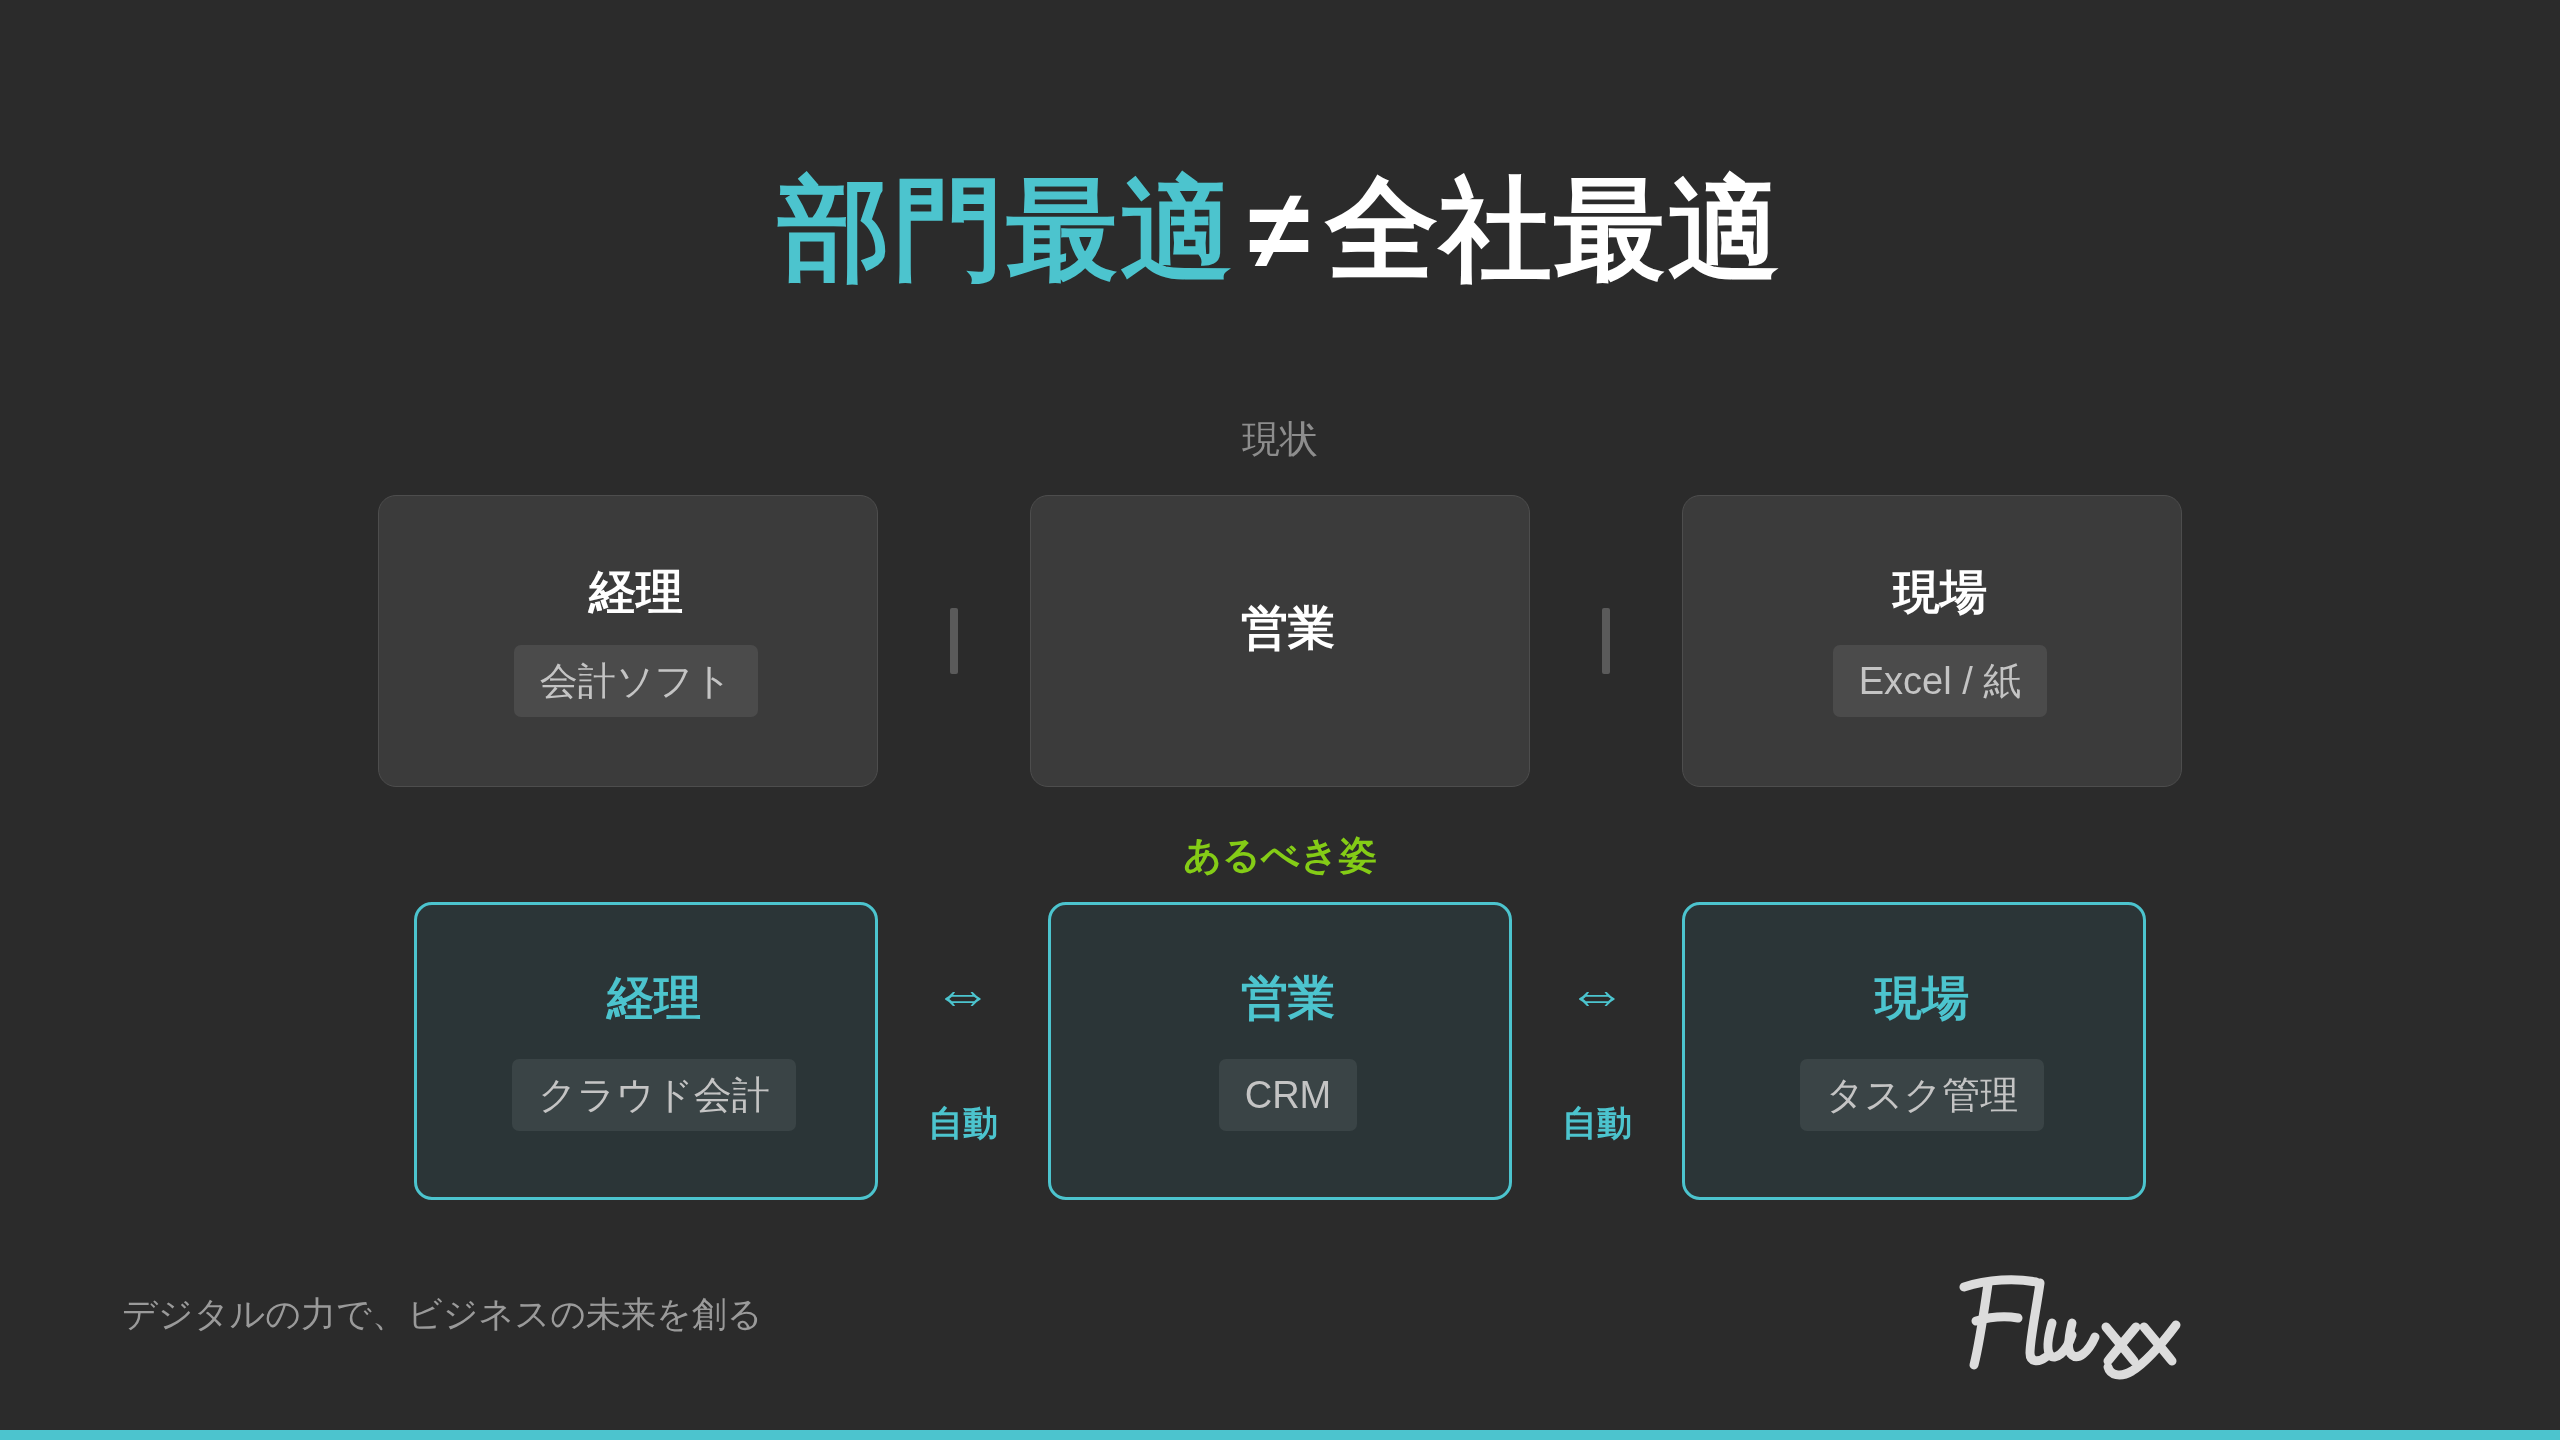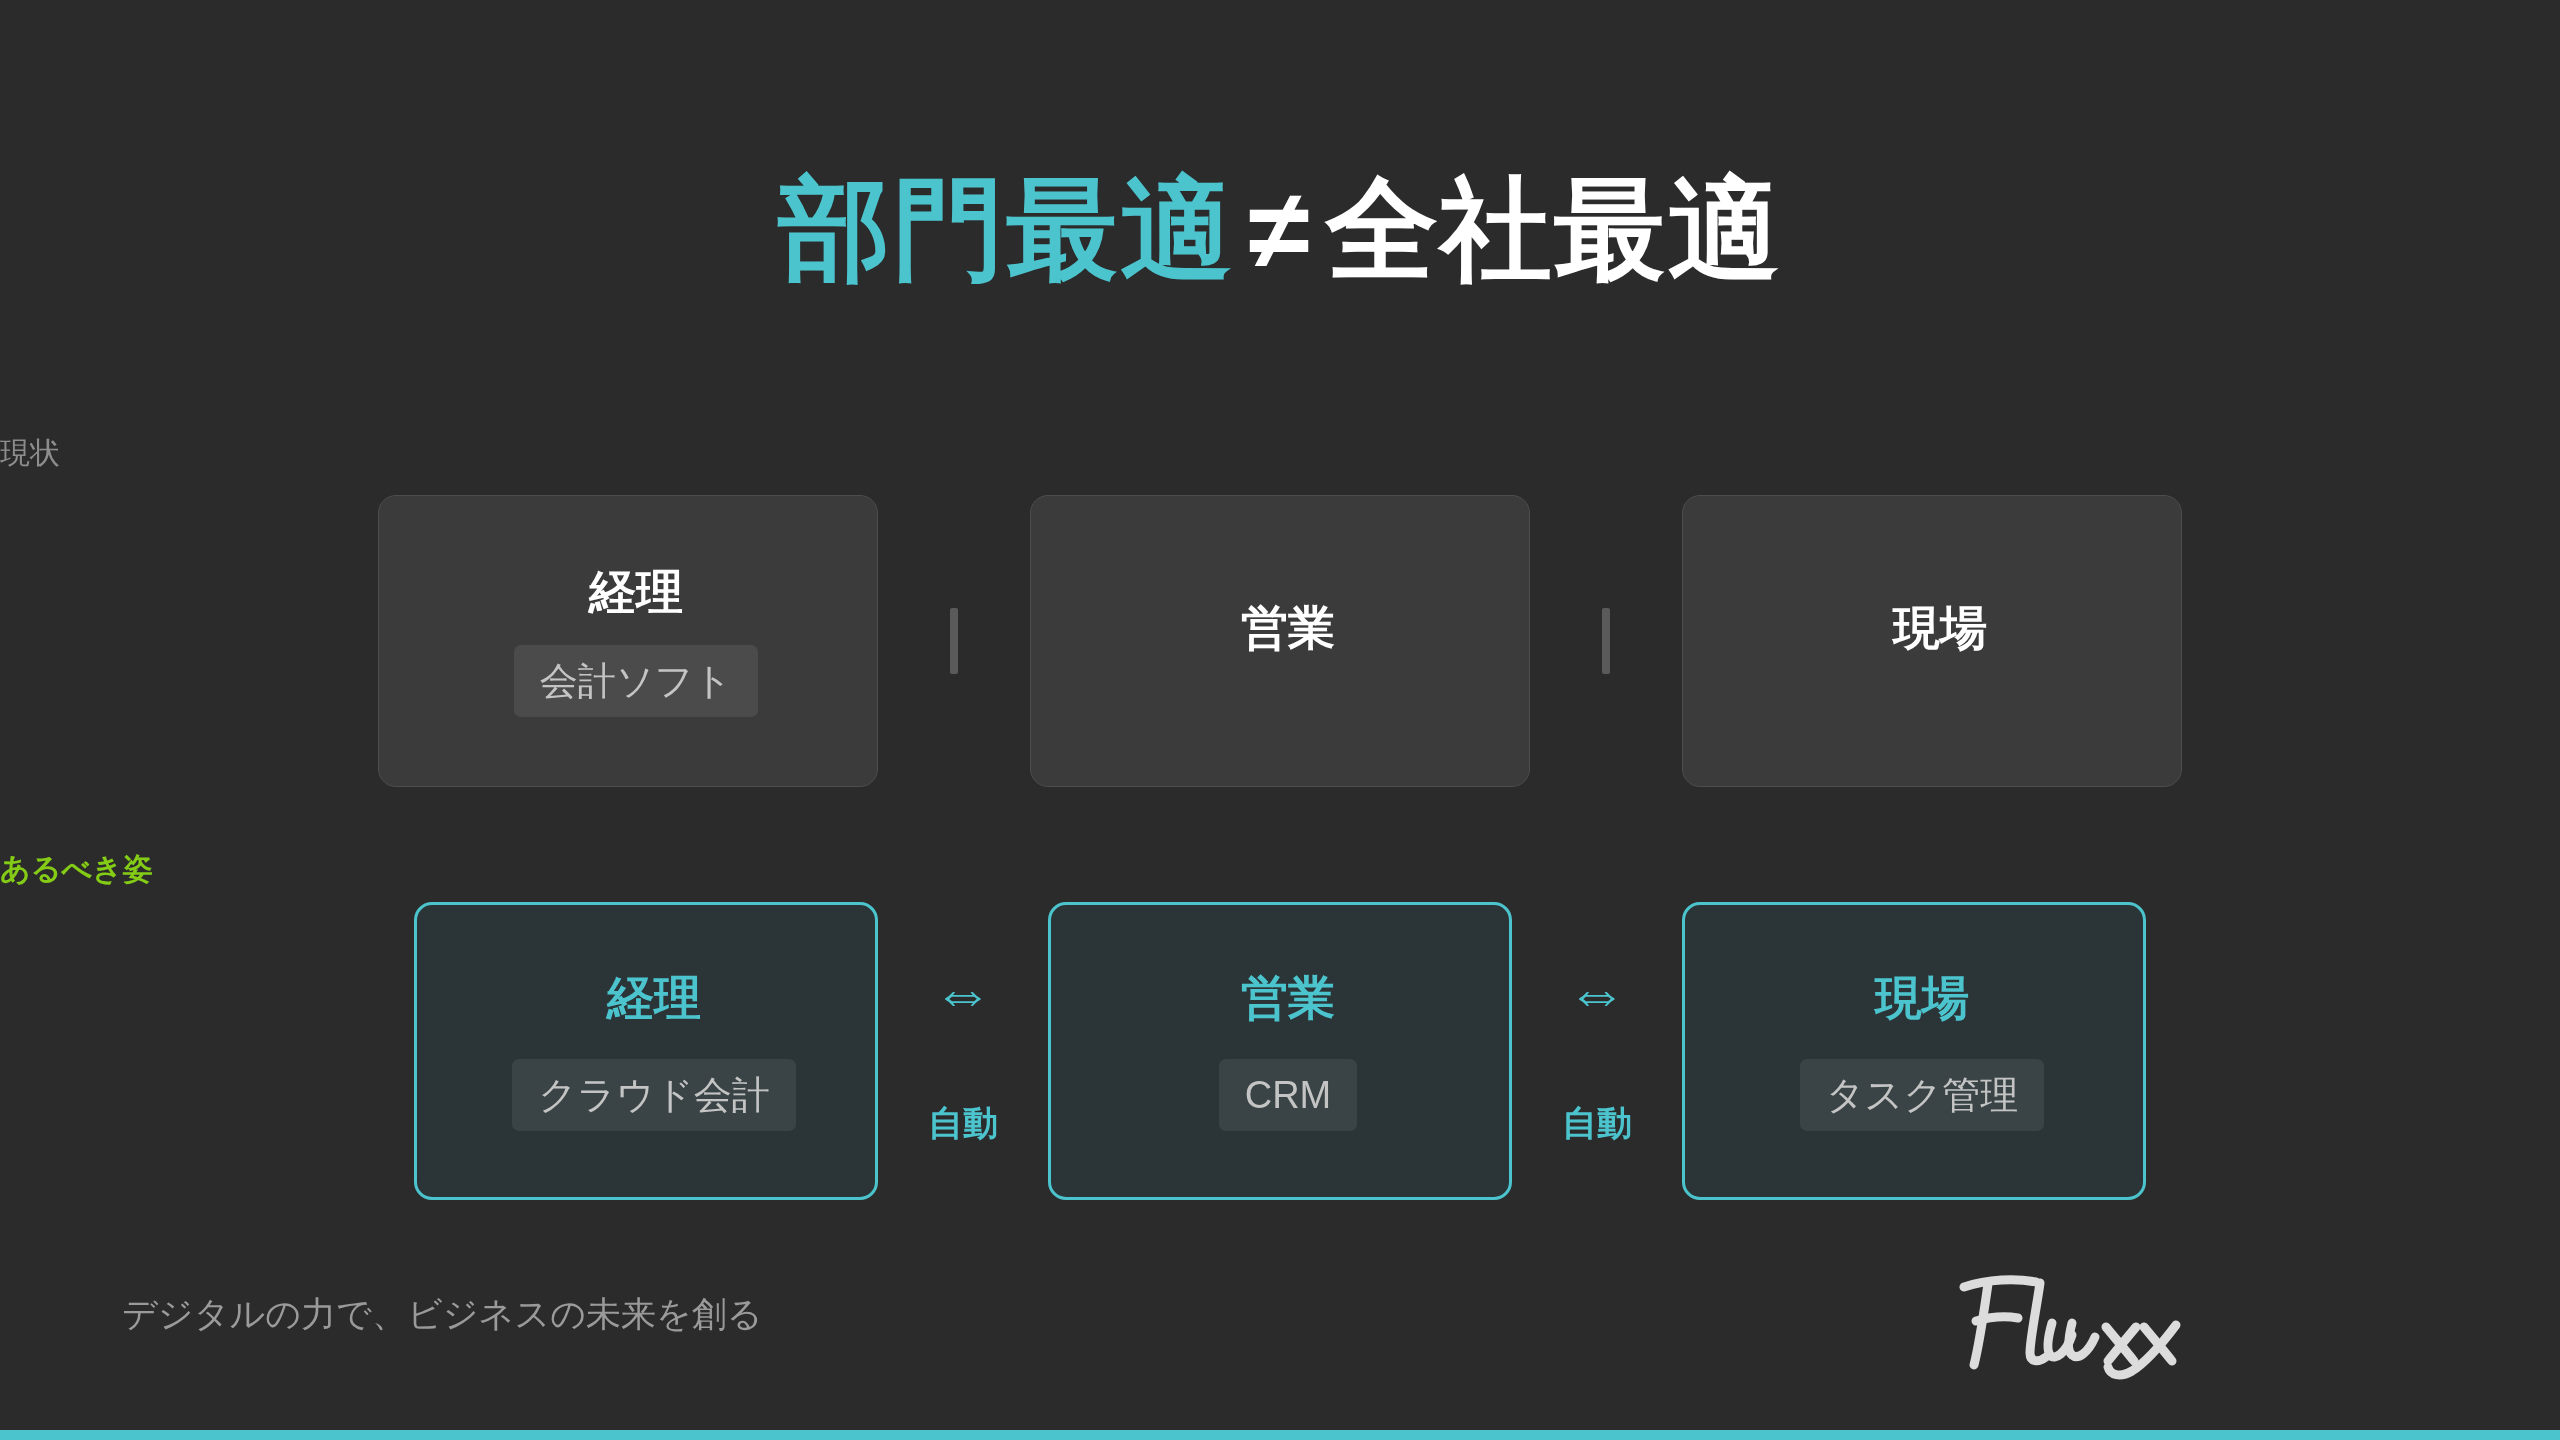--- a/index.html
+++ b/index.html
@@ -28,23 +28,23 @@
     white-space:nowrap;
   }
   .title .accent { color:#4cc4ce; }
   .title .neq    { color:#ffffff; padding:0 14px; }
   .title .plain  { color:#ffffff; }
 
   
   .section-label {
     position:absolute;
     width:2560px;
-    font-size:30px;
-    line-height:1;
-    margin-top:18px;
+    text-align:center;
+    font-size:38px;
+    line-height:1;
   }
   .label-current { top:420px; color:#8d8d8d; font-weight:400; }
   .label-ideal   { top:836px; color:#84cc16; font-weight:700; }
 
   
   .row {
     position:absolute;
     left:0; width:2560px;
     display:flex;
     align-items:center;
@@ -192,20 +192,21 @@
     <div class="card current wide">
       <div class="card-title">営業</div>
     </div>
 
     <div class="gap-current">
       <div class="divider-bar"></div>
     </div>
 
     <div class="card current wide">
       <div class="card-title">現場</div>
+      <div class="card-tag">Excel / 紙</div>
     </div>
 
   </div>
 
   <div class="section-label label-ideal">あるべき姿</div>
 
   <div class="row row-ideal">
 
     <div class="card ideal">
       <div class="card-title">経理</div>

